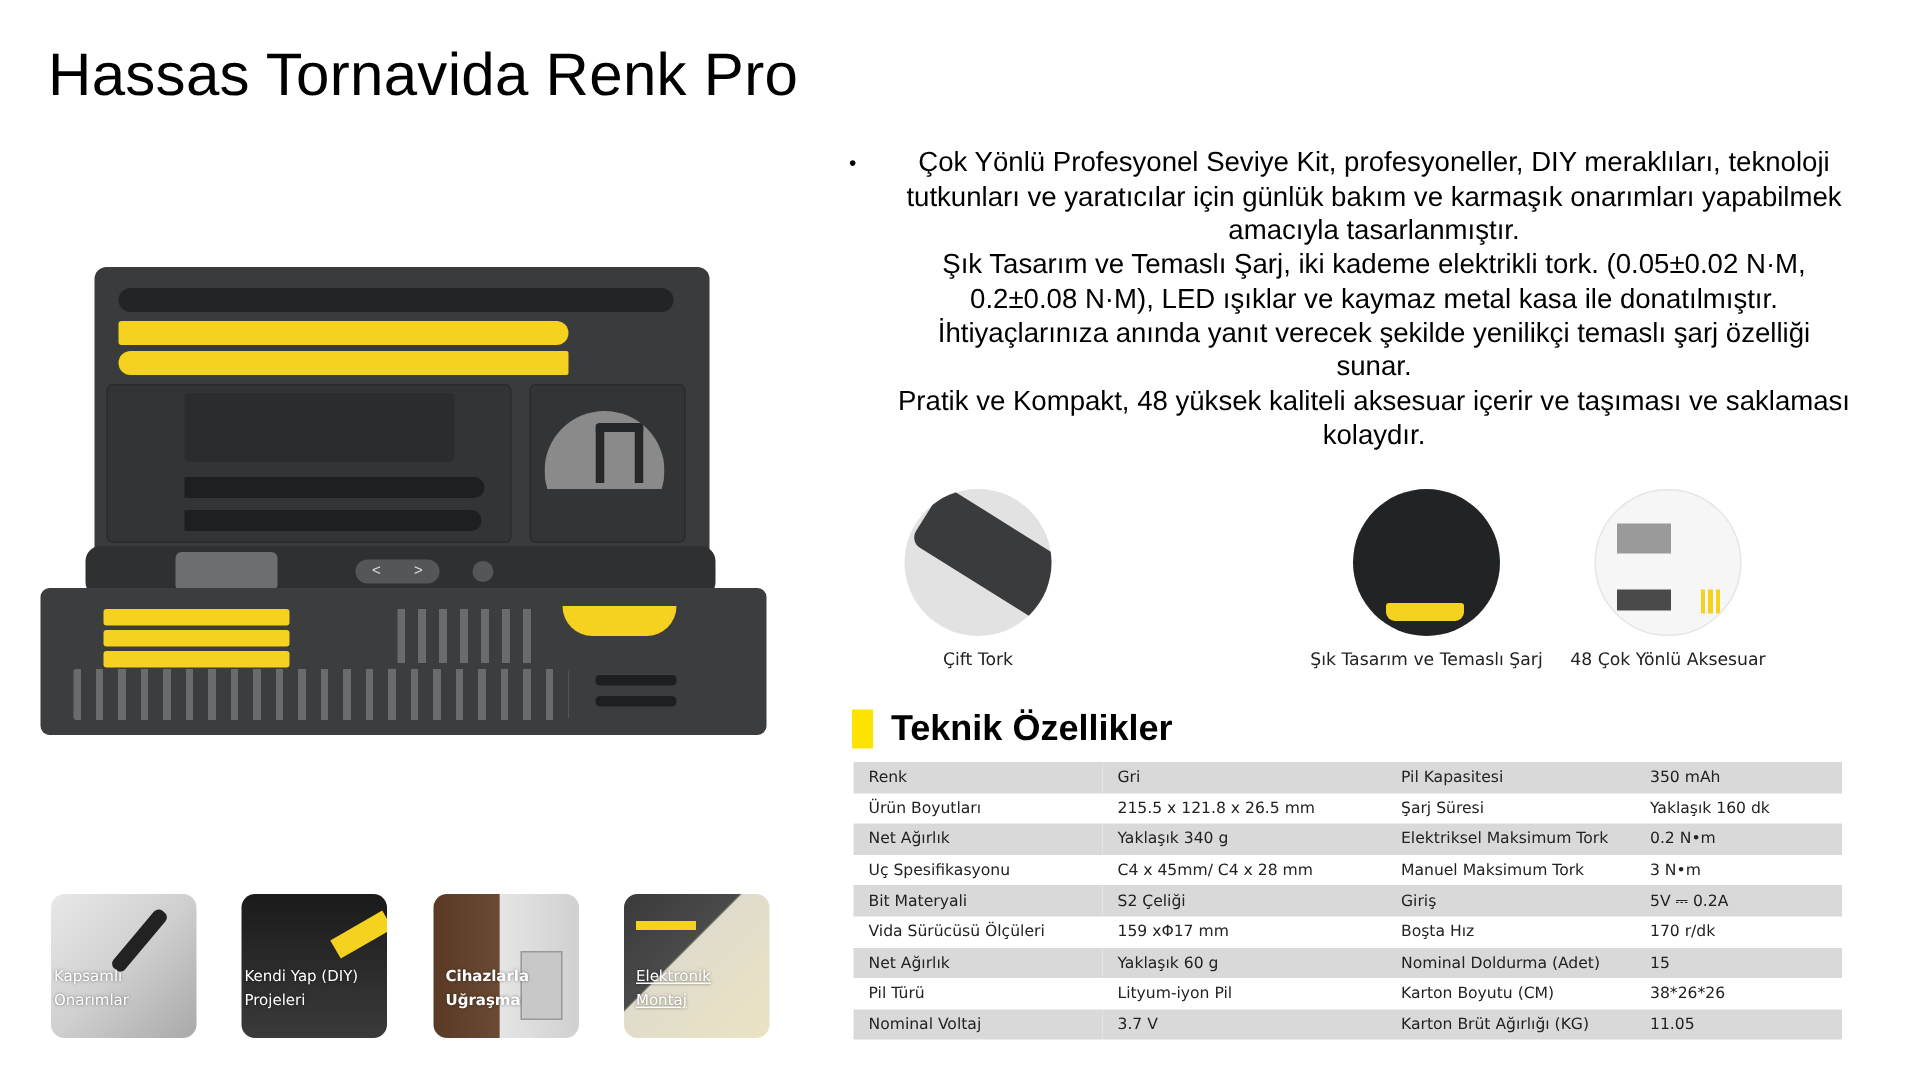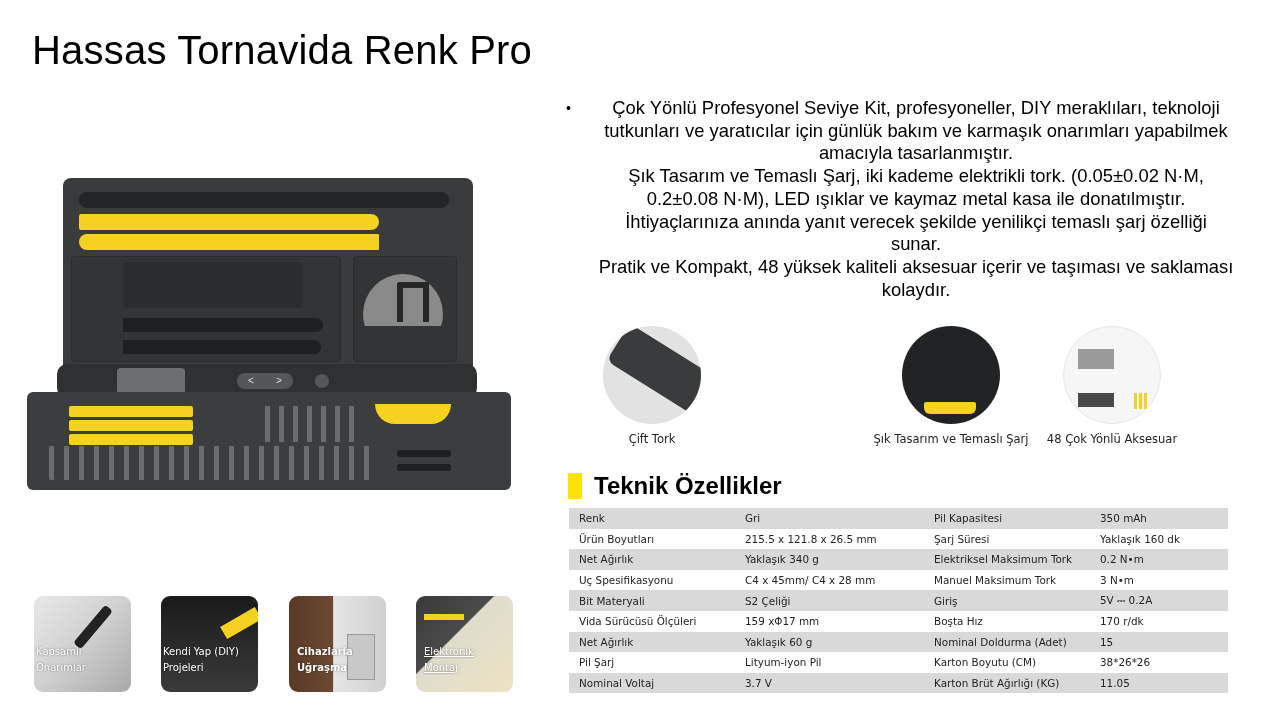--- a/index.html
+++ b/index.html
@@ -191,21 +191,21 @@
       <td class="k2">Boşta Hız</td>
       <td class="v2">170 r/dk</td>
     </tr>
     <tr class="alt">
       <td class="k1">Net Ağırlık</td>
       <td class="v1">Yaklaşık 60 g</td>
       <td class="k2">Nominal Doldurma (Adet)</td>
       <td class="v2">15</td>
     </tr>
     <tr>
-      <td class="k1">Pil Şarj</td>
+      <td class="k1">Pil Türü</td>
       <td class="v1">Lityum-iyon Pil</td>
       <td class="k2">Karton Boyutu (CM)</td>
       <td class="v2">38*26*26</td>
     </tr>
     <tr class="alt">
       <td class="k1">Nominal Voltaj</td>
       <td class="v1">3.7 V</td>
       <td class="k2">Karton Brüt Ağırlığı (KG)</td>
       <td class="v2">11.05</td>
     </tr>

